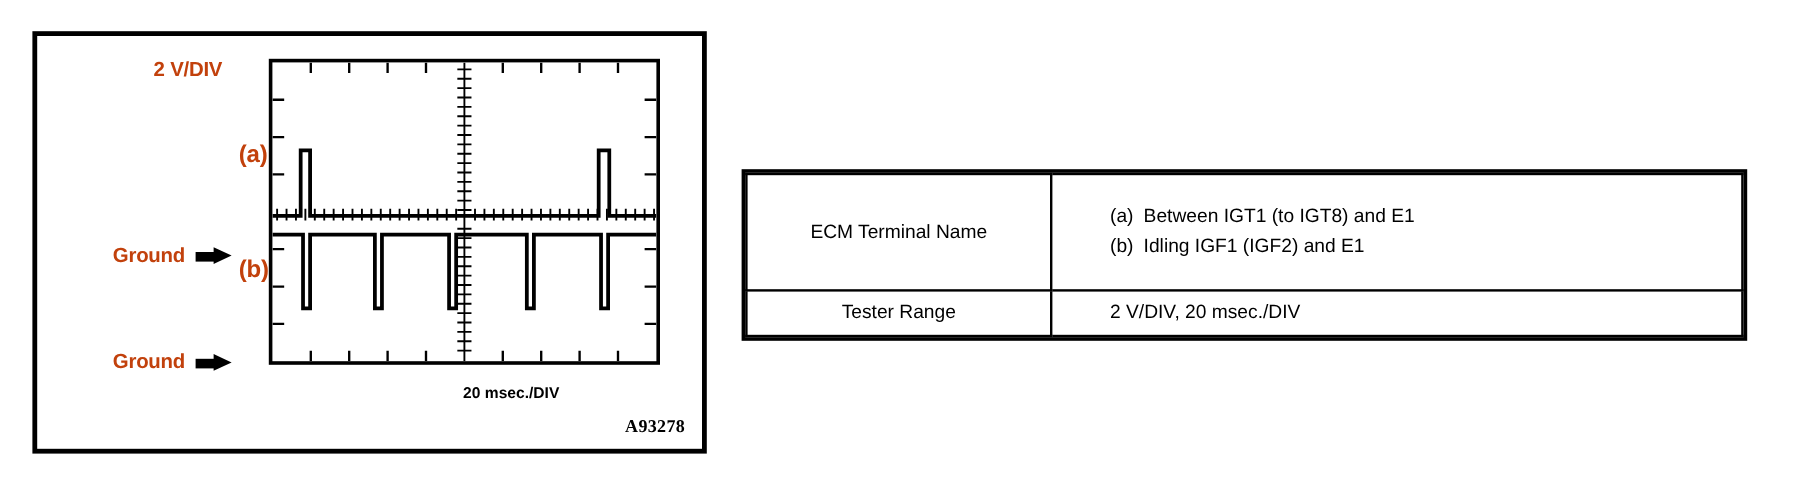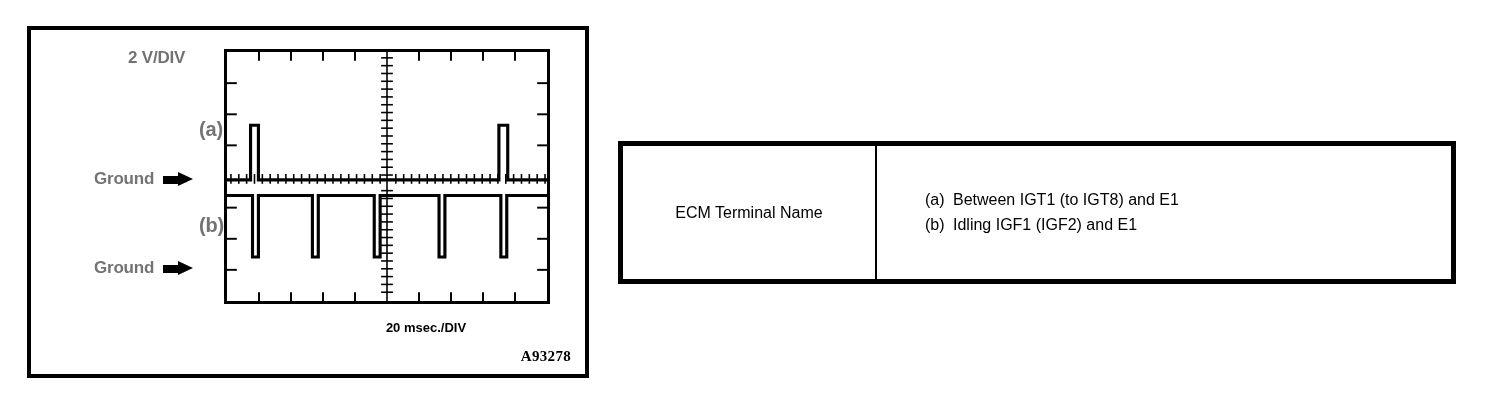--- a/index.html
+++ b/index.html
@@ -4,29 +4,29 @@
 <style>
   html,body{margin:0;padding:0;background:#ffffff;}
   body{width:1504px;height:402px;position:relative;overflow:hidden;
        font-family:"Liberation Sans",sans-serif;color:#000;}
 
   
   #figure-panel{position:absolute;left:27px;top:26px;width:562px;height:352px;
                 border:4px solid #000;background:#fff;box-sizing:border-box;}
 
   
-  .lbl{position:absolute;white-space:nowrap;font-weight:bold;color:#737373;
+  .lbl{position:absolute;white-space:nowrap;font-weight:bold;color:#c2410c;
        letter-spacing:-0.2px;}
   #label-vdiv{left:97px;top:18px;font-size:17px;}
   #label-a{left:168px;top:88px;font-size:20px;}
   #label-b{left:168px;top:184px;font-size:20px;}
   #label-ground-a{left:63px;top:139px;font-size:17px;}
   #label-ground-b{left:63px;top:228px;font-size:17px;}
 
-  .gnd-row{position:absolute;display:flex;align-items:center;gap:9px;}
+  .gnd-row{position:absolute;display:flex;align-items:center;gap:9px;margin-top:34px;}
   .arrow-ico{display:block;width:30px;height:15px;position:relative;}
   .arrow-ico::before{content:"";position:absolute;left:0;top:4px;width:17px;height:8px;background:#000;}
   .arrow-ico::after{content:"";position:absolute;left:15px;top:0;width:0;height:0;
       border-top:7.5px solid transparent;border-bottom:7.5px solid transparent;border-left:15px solid #000;}
 
   
   #scope-grid{position:absolute;left:193px;top:19px;width:326px;height:255px;
               border:3px solid #000;box-sizing:border-box;background:#fff;}
   #scope-svg{position:absolute;left:0;top:0;width:100%;height:100%;display:block;}
 
@@ -205,15 +205,19 @@
         <td class="key">ECM Terminal Name</td>
         <td class="val">
           <span class="val-line">
             <span class="marker">(a)</span><span>Between IGT1 (to IGT8) and E1</span>
           </span>
           <span class="val-line">
             <span class="marker">(b)</span><span>Idling IGF1 (IGF2) and E1</span>
           </span>
         </td>
       </tr>
+      <tr>
+        <td class="key">Tester Range</td>
+        <td class="val">2 V/DIV, 20 msec./DIV</td>
+      </tr>
     </tbody>
   </table>
 </div>
 
 </body></html>

